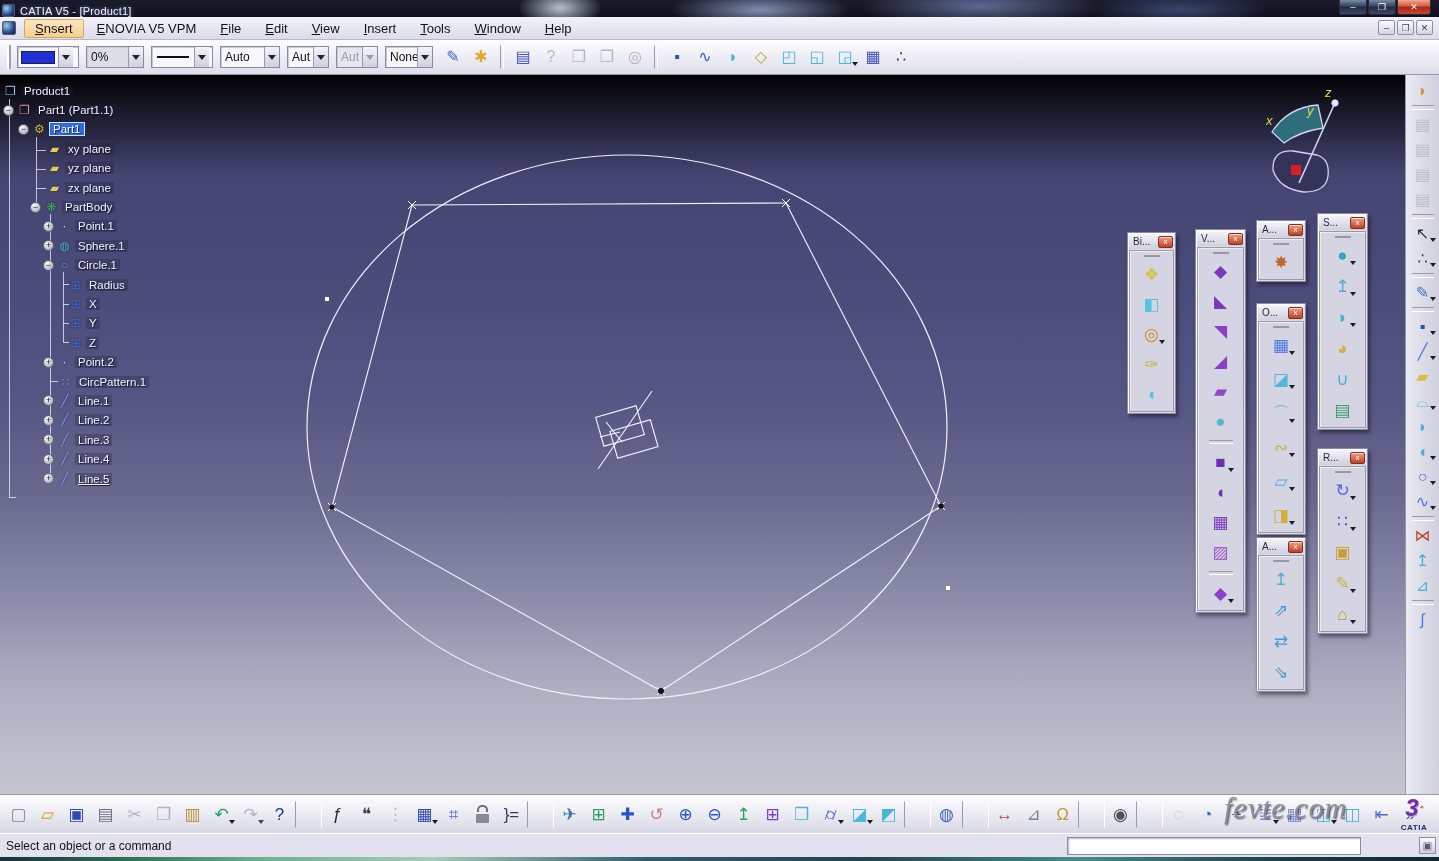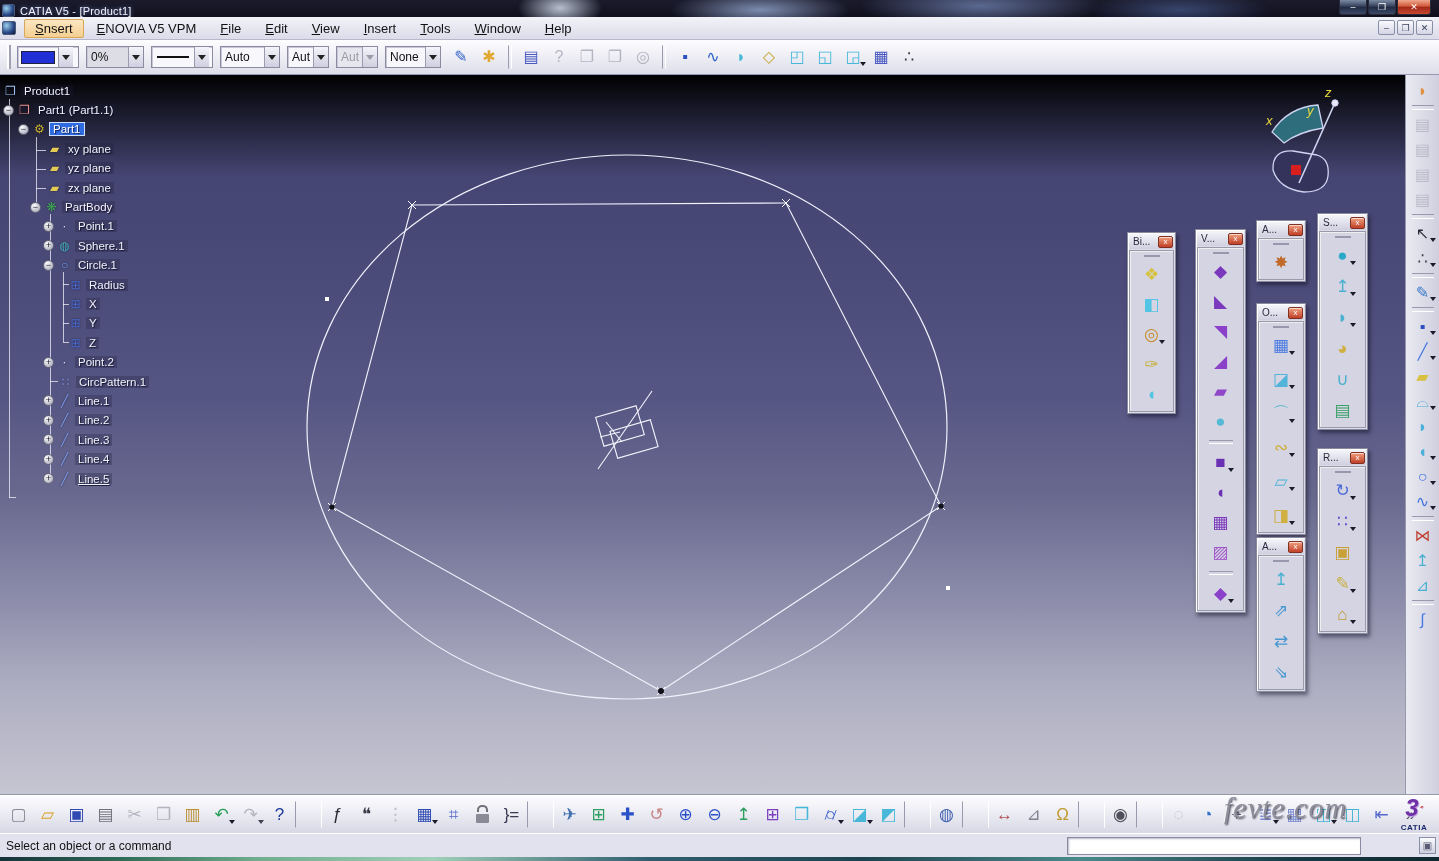--- a/index.html
+++ b/index.html
@@ -205,21 +205,21 @@
       <span class="arrow">
           <span class="tri-dn"></span>
         </span>
     </span>
     <span class="combo disabled" style="width:42px">
       <span class="val">Aut</span>
       <span class="arrow">
           <span class="tri-dn" style="border-top-color:#9a9aa8"></span>
         </span>
     </span>
-    <span class="combo" style="width:56px">
+    <span class="combo" style="width:48px">
       <span class="val">None</span>
       <span class="arrow">
           <span class="tri-dn"></span>
         </span>
     </span>
     <span style="display:flex;align-items:center;gap:2px;">
 
     <span class="tbi" style="color: rgb(53, 101, 200);">✎</span>
         <span class="tbi" style="color: rgb(224, 168, 48);">✱</span>
         <span class="tbi sep"></span>

